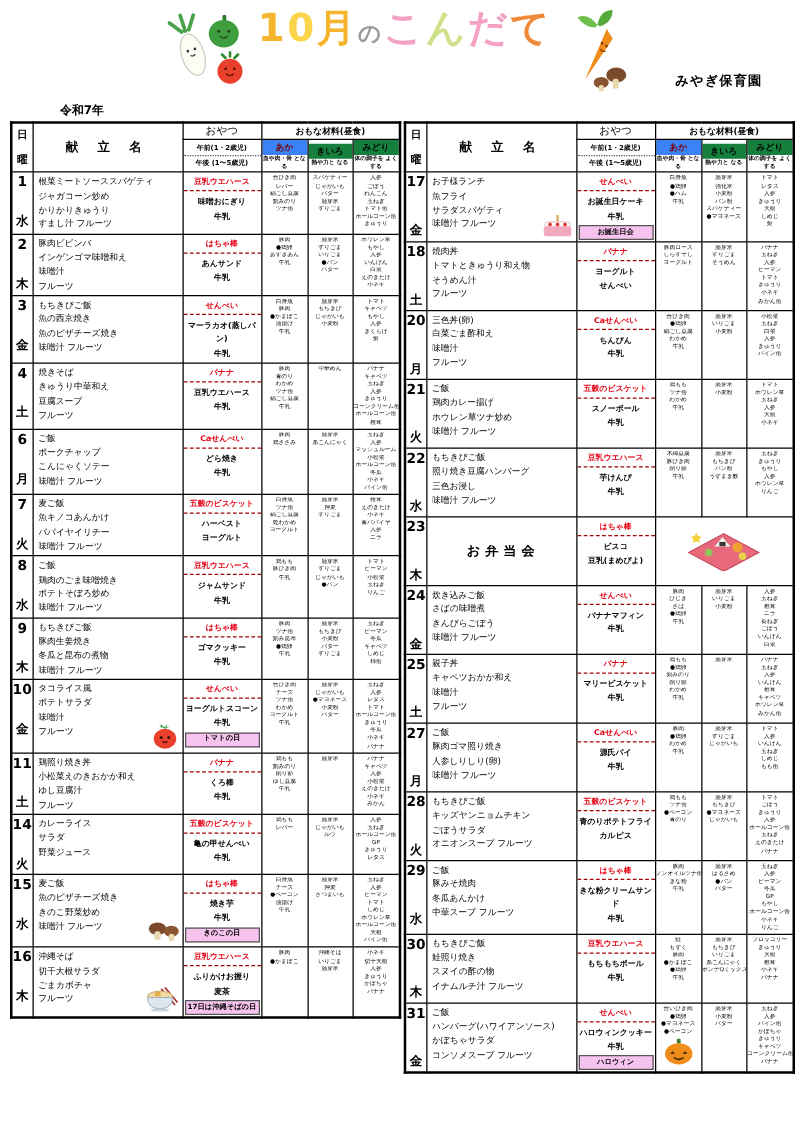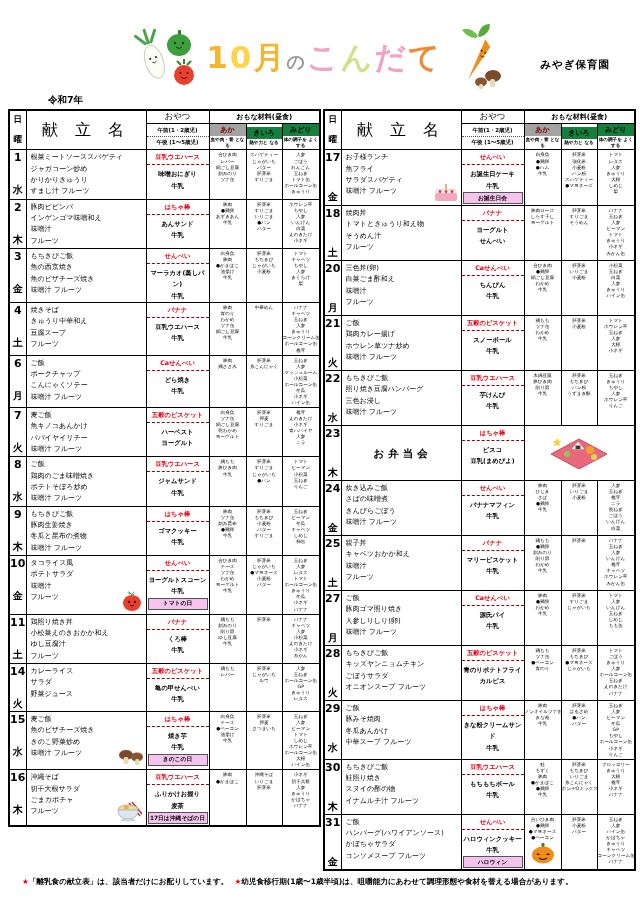--- a/index.html
+++ b/index.html
@@ -1,43 +1,43 @@
 <!DOCTYPE html>
 <html><head>
 <meta charset="utf-8">
 <style>
   html,body{margin:0;padding:0;background:#fff;}
   body{width:640px;height:906px;overflow:hidden;font-family:"DejaVu Sans","Liberation Sans",sans-serif;color:#000;-webkit-font-smoothing:antialiased;}
   .page{position:relative;width:640px;height:906px;background:#fff;}
 
   
-  .header-art{display:flex;justify-content:center;align-items:center;gap:6px;padding-top:20px;height:74px;}
+  .header-art{display:flex;justify-content:center;align-items:flex-start;gap:6px;padding-top:8px;height:74px;}
   .title{font-size:31px;font-weight:900;letter-spacing:2px;line-height:1;white-space:nowrap;}
   .title span{display:inline-block;text-shadow:0 0 1px rgba(255,255,255,.6);}
   .title .small{font-size:18px;}
   .school{position:absolute;top:58px;right:30px;font-size:10.5px;font-weight:800;letter-spacing:1px;}
   .year{margin:0 0 0 48px;font-size:9.5px;font-weight:800;}
   .note{margin:1px 0 2px 24px;font-size:8px;font-weight:800;color:#e60012;white-space:nowrap;}
   .note .w-red{color:#e60012}.note .w-yellow{color:#d9a400}.note .w-green{color:#2e9e3e}
 
   
   .tables{display:flex;gap:2px;margin:2px 8px 0 8px;align-items:flex-start;}
   table{border-collapse:collapse;table-layout:fixed;width:311px;border:2px solid #000;background:#fff;}
   th,td{border:1px solid #000;padding:0;vertical-align:top;}
   col.c1{width:17px}col.c2{width:120px}col.c3{width:63px}col.c4{width:37px}col.c5{width:36px}col.c6{width:38px}
 
   thead th{vertical-align:middle;text-align:center;}
   .th-day .dayhead{display:flex;flex-direction:column;align-items:center;gap:8px;font-size:8.5px;font-weight:800;padding:2px 0;}
-  .th-menu{font-size:16px;font-weight:400;letter-spacing:6px;}
+  .th-menu{font-size:10px;font-weight:700;letter-spacing:6px;}
   .th-snack{font-size:8.5px;font-weight:400;height:12px;}
   .th-ing{font-size:7px;font-weight:800;height:12px;}
   .th-snack-sub div{font-size:5.5px;font-weight:700;padding:2px 0;}
   .th-snack-sub .am-h{border-bottom:1px dotted #555;}
   .col-label{font-size:7px;font-weight:800;padding:1px 0;}
-  .bg-red{background:#a3a3a3;color:#7a0000;}
+  .bg-red{background:#3b82f6;color:#7a0000;}
   .bg-yellow{background:#15803d;color:#000;}
   .bg-green{background:#15803d;color:#000;}
   .col-desc{font-size:4.6px;line-height:1.25;padding:1px 0;font-weight:700;}
 
   
   td.c-day{text-align:center;}
   .dwrap{display:flex;flex-direction:column;justify-content:space-between;align-items:center;padding:2px 0;}
   .t-left .dwrap,.t-left .snackwrap{min-height:43px;}
   .t-right .dwrap,.t-right .snackwrap{min-height:50px;}
   .dnum{font-size:11px;font-weight:800;line-height:1;}
@@ -1370,16 +1370,15 @@
               <div class="ln">コーンクリーム缶</div>
               <div class="ln">バナナ</div>
             </td>
           </tr>
         </tbody>
     </table>
 
   </div>
 
   <div class="footer" id="footnotes">
-      <div class="foot-line"><span class="seg"><span class="star">★</span>「離乳食の献立表」は、該当者だけにお配りしています。</span><span class="seg"><span class="star">★</span>幼児食移行期(1歳〜1歳半頃)は、咀嚼能力にあわせて調理形態や食材を替える場合があります。</span></div>
     </div>
 
 </div>
 
 </body></html>

